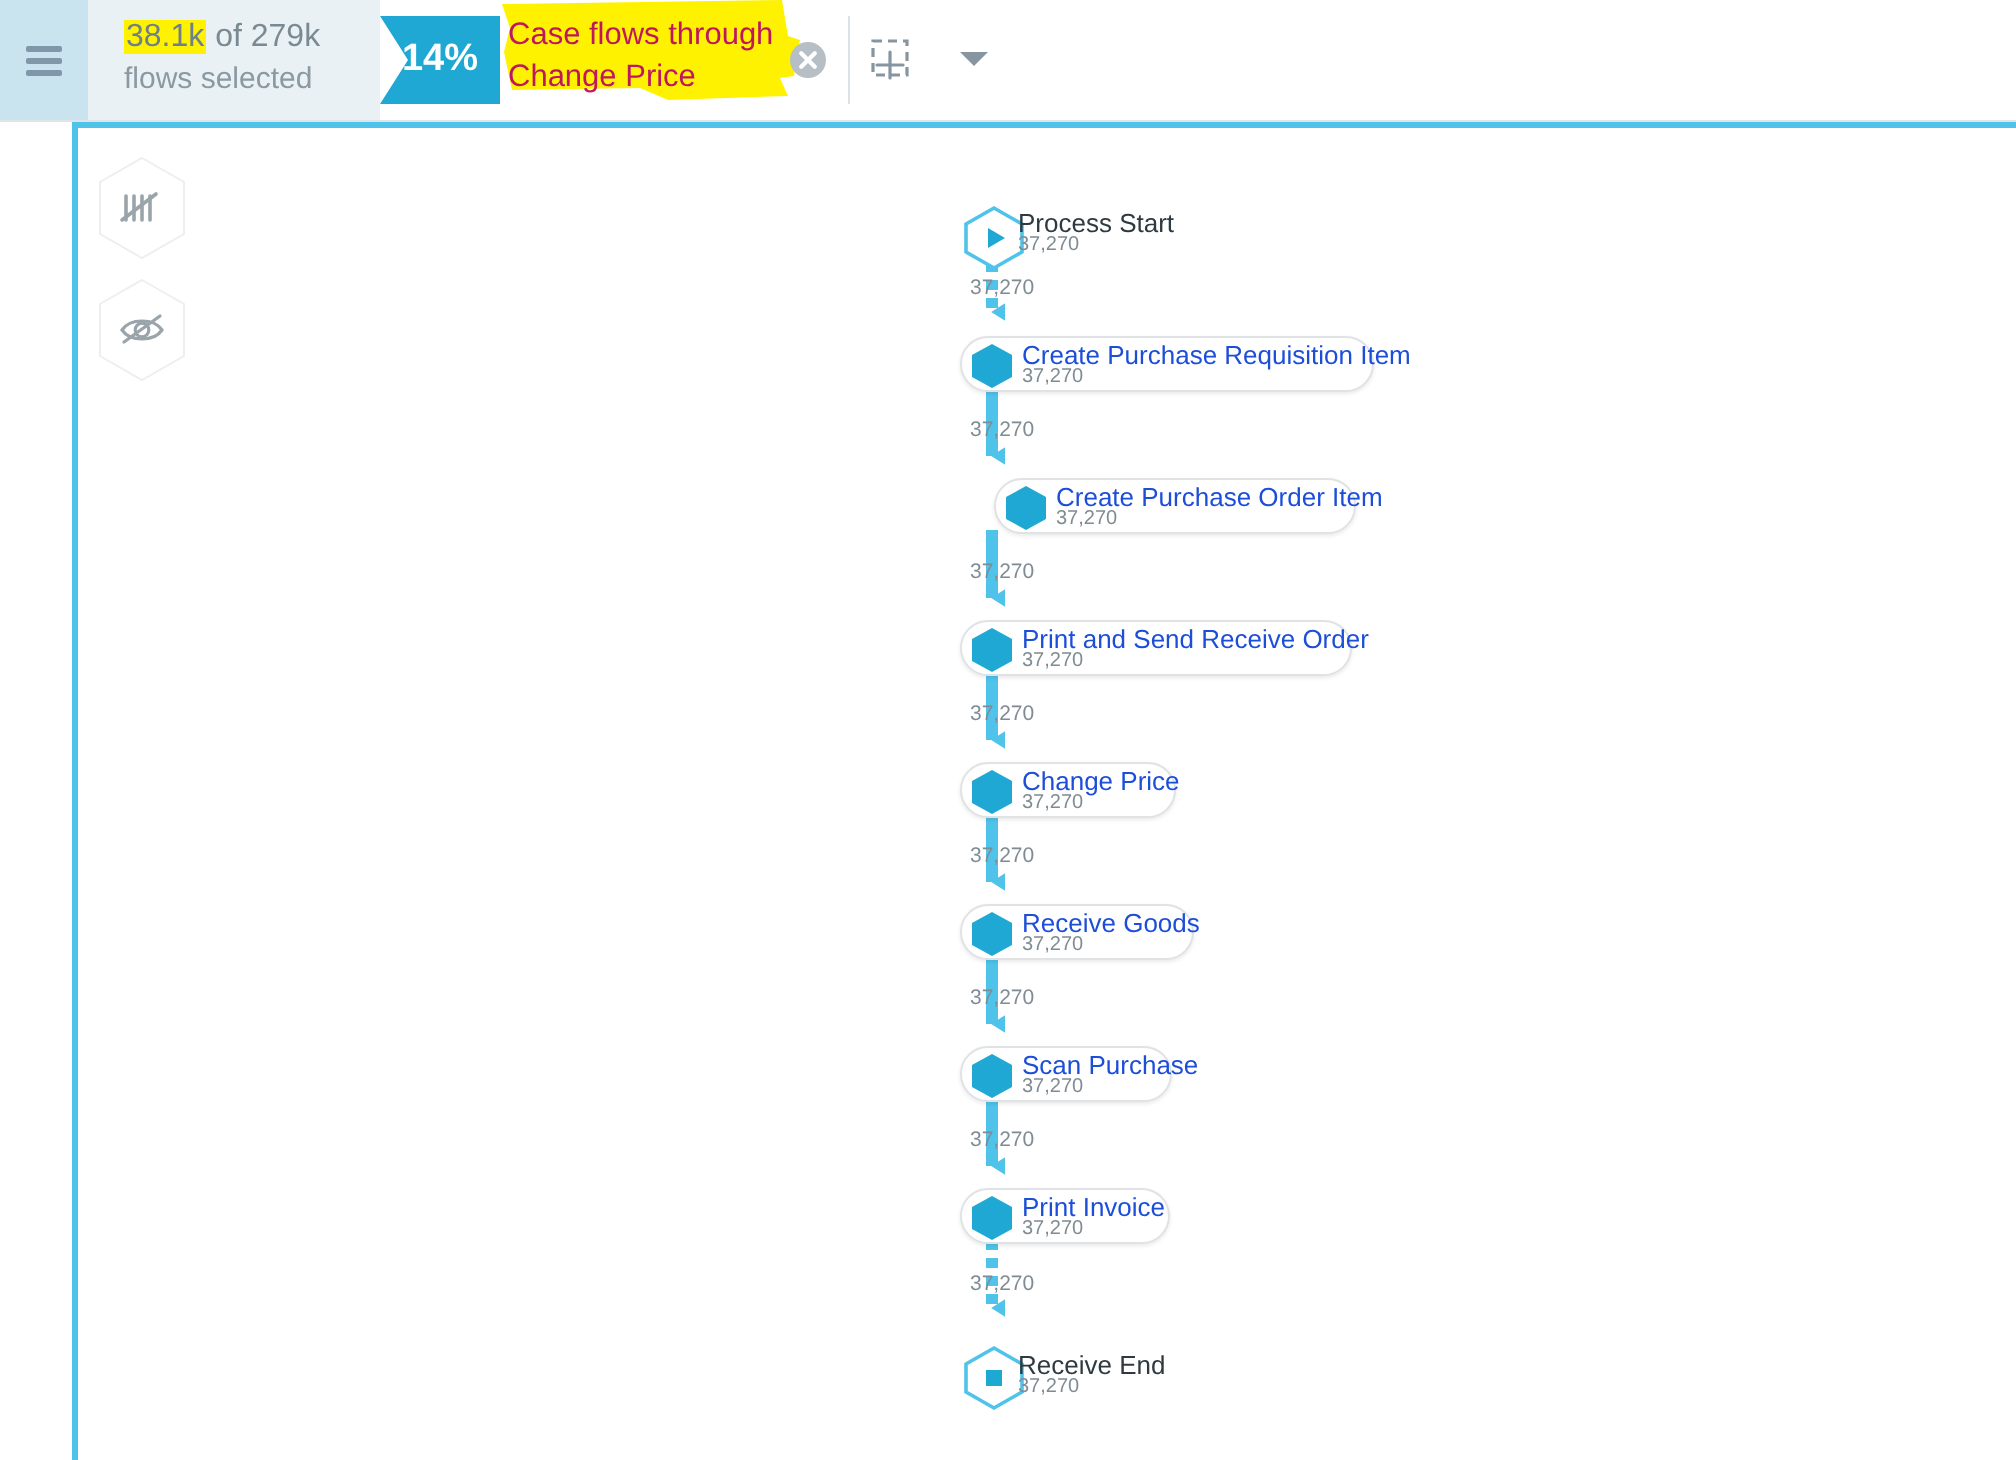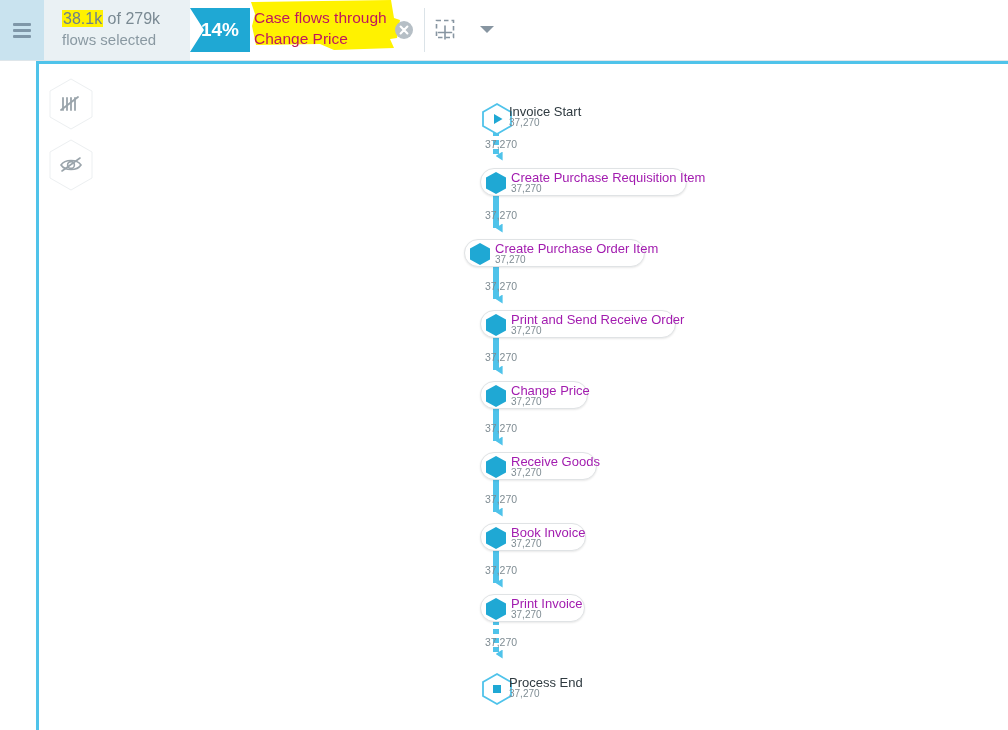--- a/index.html
+++ b/index.html
@@ -104,21 +104,21 @@
     position: absolute; height: 28px;
     background: #ffffff;
     border: 1px solid #e0e3e5;
     border-radius: 14px;
     box-shadow: 0 1px 2px rgba(0,0,0,0.09);
     box-sizing: border-box;
   }
   .node-hex { position: absolute; left: 3px; top: 2px; }
   .node-label {
     position: absolute; left: 30px; top: 1px;
-    font-size: 13px; color: #a21caf; white-space: nowrap; line-height: 15px;
+    font-size: 13px; color: #1d4ed8; white-space: nowrap; line-height: 15px;
   }
   .node-count {
     position: absolute; left: 30px; top: 14px;
     font-size: 10px; color: #7f8c93; white-space: nowrap; line-height: 12px;
   }
   .terminal {
     position: absolute; width: 34px; height: 34px;
   }
   .terminal-label {
     position: absolute; font-size: 13px; color: #2f3a40; white-space: nowrap; line-height: 15px;
@@ -238,34 +238,34 @@
             <line x1="457" y1="556" x2="457" y2="590" stroke-dasharray="5,4"></line>
           </g>
         </svg>
 
         <div class="terminal" style="left:441px; top:38px;">
           <svg width="34" height="34" viewBox="0 0 34 34">
             <path d="M17 2 L31 10 L31 24 L17 32 L3 24 L3 10 Z" fill="#ffffff" stroke="#4fc3ea" stroke-width="1.8"></path>
             <path d="M14 12 L22.5 17 L14 22 Z" fill="#1fa8d4"></path>
           </svg>
         </div>
-        <div class="terminal-label" style="left:470px; top:40px;">Invoice Start</div>
+        <div class="terminal-label" style="left:470px; top:40px;">Process Start</div>
         <div class="terminal-count" style="left:470px; top:53px;">37,270</div>
         <div class="edge-label" style="left:446px; top:74px;">37,270</div>
 
         <div class="node" style="left:441px; top:104px; width:207px;">
           <svg class="node-hex" width="24" height="24" viewBox="0 0 24 24">
             <path d="M12 1 L22 6.5 L22 17.5 L12 23 L2 17.5 L2 6.5 Z" fill="#1fa8d4"></path>
           </svg>
           <div class="node-label">Create Purchase Requisition Item</div>
           <div class="node-count">37,270</div>
         </div>
         <div class="edge-label" style="left:446px; top:145px;">37,270</div>
 
-        <div class="node" style="left:425px; top:175px; width:181px;">
+        <div class="node" style="left:458px; top:175px; width:181px;">
           <svg class="node-hex" width="24" height="24" viewBox="0 0 24 24">
             <path d="M12 1 L22 6.5 L22 17.5 L12 23 L2 17.5 L2 6.5 Z" fill="#1fa8d4"></path>
           </svg>
           <div class="node-label">Create Purchase Order Item</div>
           <div class="node-count">37,270</div>
         </div>
         <div class="edge-label" style="left:446px; top:216px;">37,270</div>
 
         <div class="node" style="left:441px; top:246px; width:196px;">
           <svg class="node-hex" width="24" height="24" viewBox="0 0 24 24">
@@ -291,39 +291,39 @@
           </svg>
           <div class="node-label">Receive Goods</div>
           <div class="node-count">37,270</div>
         </div>
         <div class="edge-label" style="left:446px; top:429px;">37,270</div>
 
         <div class="node" style="left:441px; top:459px; width:106px;">
           <svg class="node-hex" width="24" height="24" viewBox="0 0 24 24">
             <path d="M12 1 L22 6.5 L22 17.5 L12 23 L2 17.5 L2 6.5 Z" fill="#1fa8d4"></path>
           </svg>
-          <div class="node-label">Book Invoice</div>
+          <div class="node-label">Scan Purchase</div>
           <div class="node-count">37,270</div>
         </div>
         <div class="edge-label" style="left:446px; top:500px;">37,270</div>
 
         <div class="node" style="left:441px; top:530px; width:105px;">
           <svg class="node-hex" width="24" height="24" viewBox="0 0 24 24">
             <path d="M12 1 L22 6.5 L22 17.5 L12 23 L2 17.5 L2 6.5 Z" fill="#1fa8d4"></path>
           </svg>
           <div class="node-label">Print Invoice</div>
           <div class="node-count">37,270</div>
         </div>
         <div class="edge-label" style="left:446px; top:572px;">37,270</div>
 
         <div class="terminal" style="left:441px; top:608px;">
           <svg width="34" height="34" viewBox="0 0 34 34">
             <path d="M17 2 L31 10 L31 24 L17 32 L3 24 L3 10 Z" fill="#ffffff" stroke="#4fc3ea" stroke-width="1.8"></path>
             <rect x="13" y="13" width="8" height="8" fill="#1fa8d4"></rect>
           </svg>
         </div>
-        <div class="terminal-label" style="left:470px; top:611px;">Process End</div>
+        <div class="terminal-label" style="left:470px; top:611px;">Receive End</div>
         <div class="terminal-count" style="left:470px; top:624px;">37,270</div>
       </div>
     </div>
 
   </div>
 </div>
 
 </body></html>

